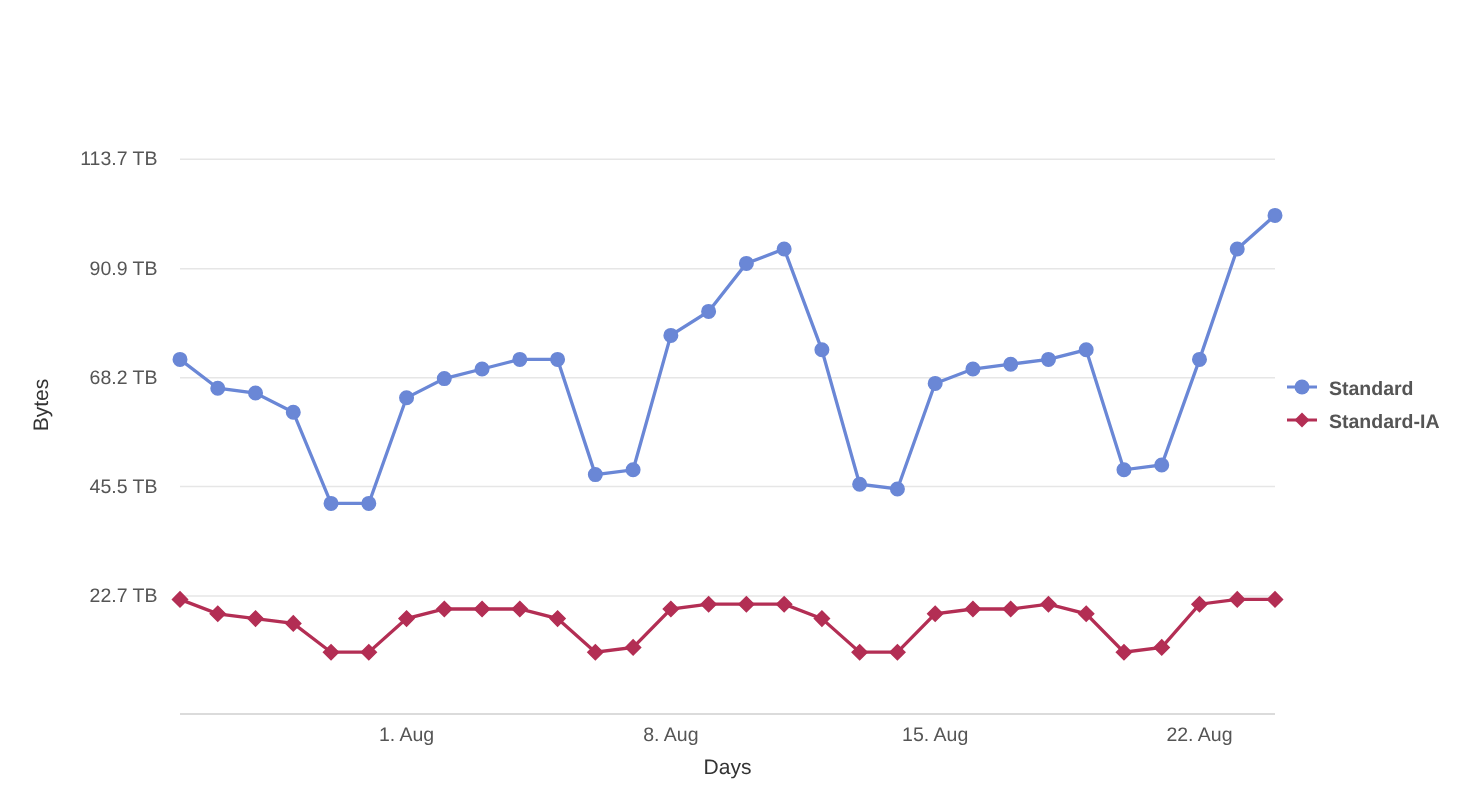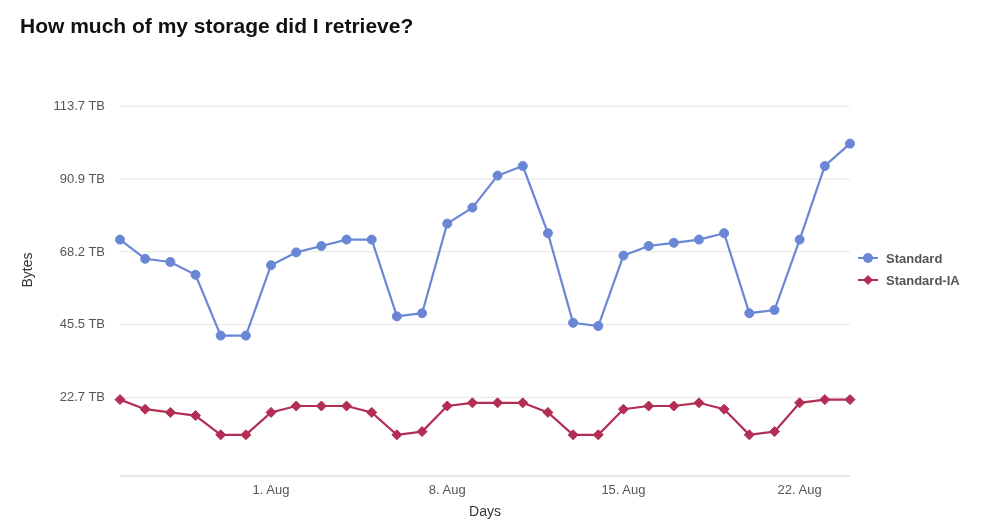--- a/index.html
+++ b/index.html
@@ -48,21 +48,20 @@
   .legend-label {
     font-weight: 700;
     fill: #333;
     font-size: 14px;
   }
 </style>
 </head>
 <body>
 
 <div class="chart-wrap">
-  <div class="title">How much of my storage did I retrieve?</div>
 
   <svg id="chart-svg" width="986" height="529">
 
     <g id="grid" class="grid">
         <line x1="120" x2="850" y1="397.36" y2="397.36"></line>
         <line x1="120" x2="850" y1="324.4" y2="324.4"></line>
         <line x1="120" x2="850" y1="251.76000000000002" y2="251.76000000000002"></line>
         <line x1="120" x2="850" y1="179.11999999999995" y2="179.11999999999995"></line>
         <line x1="120" x2="850" y1="106.15999999999997" y2="106.15999999999997"></line>
       </g>

